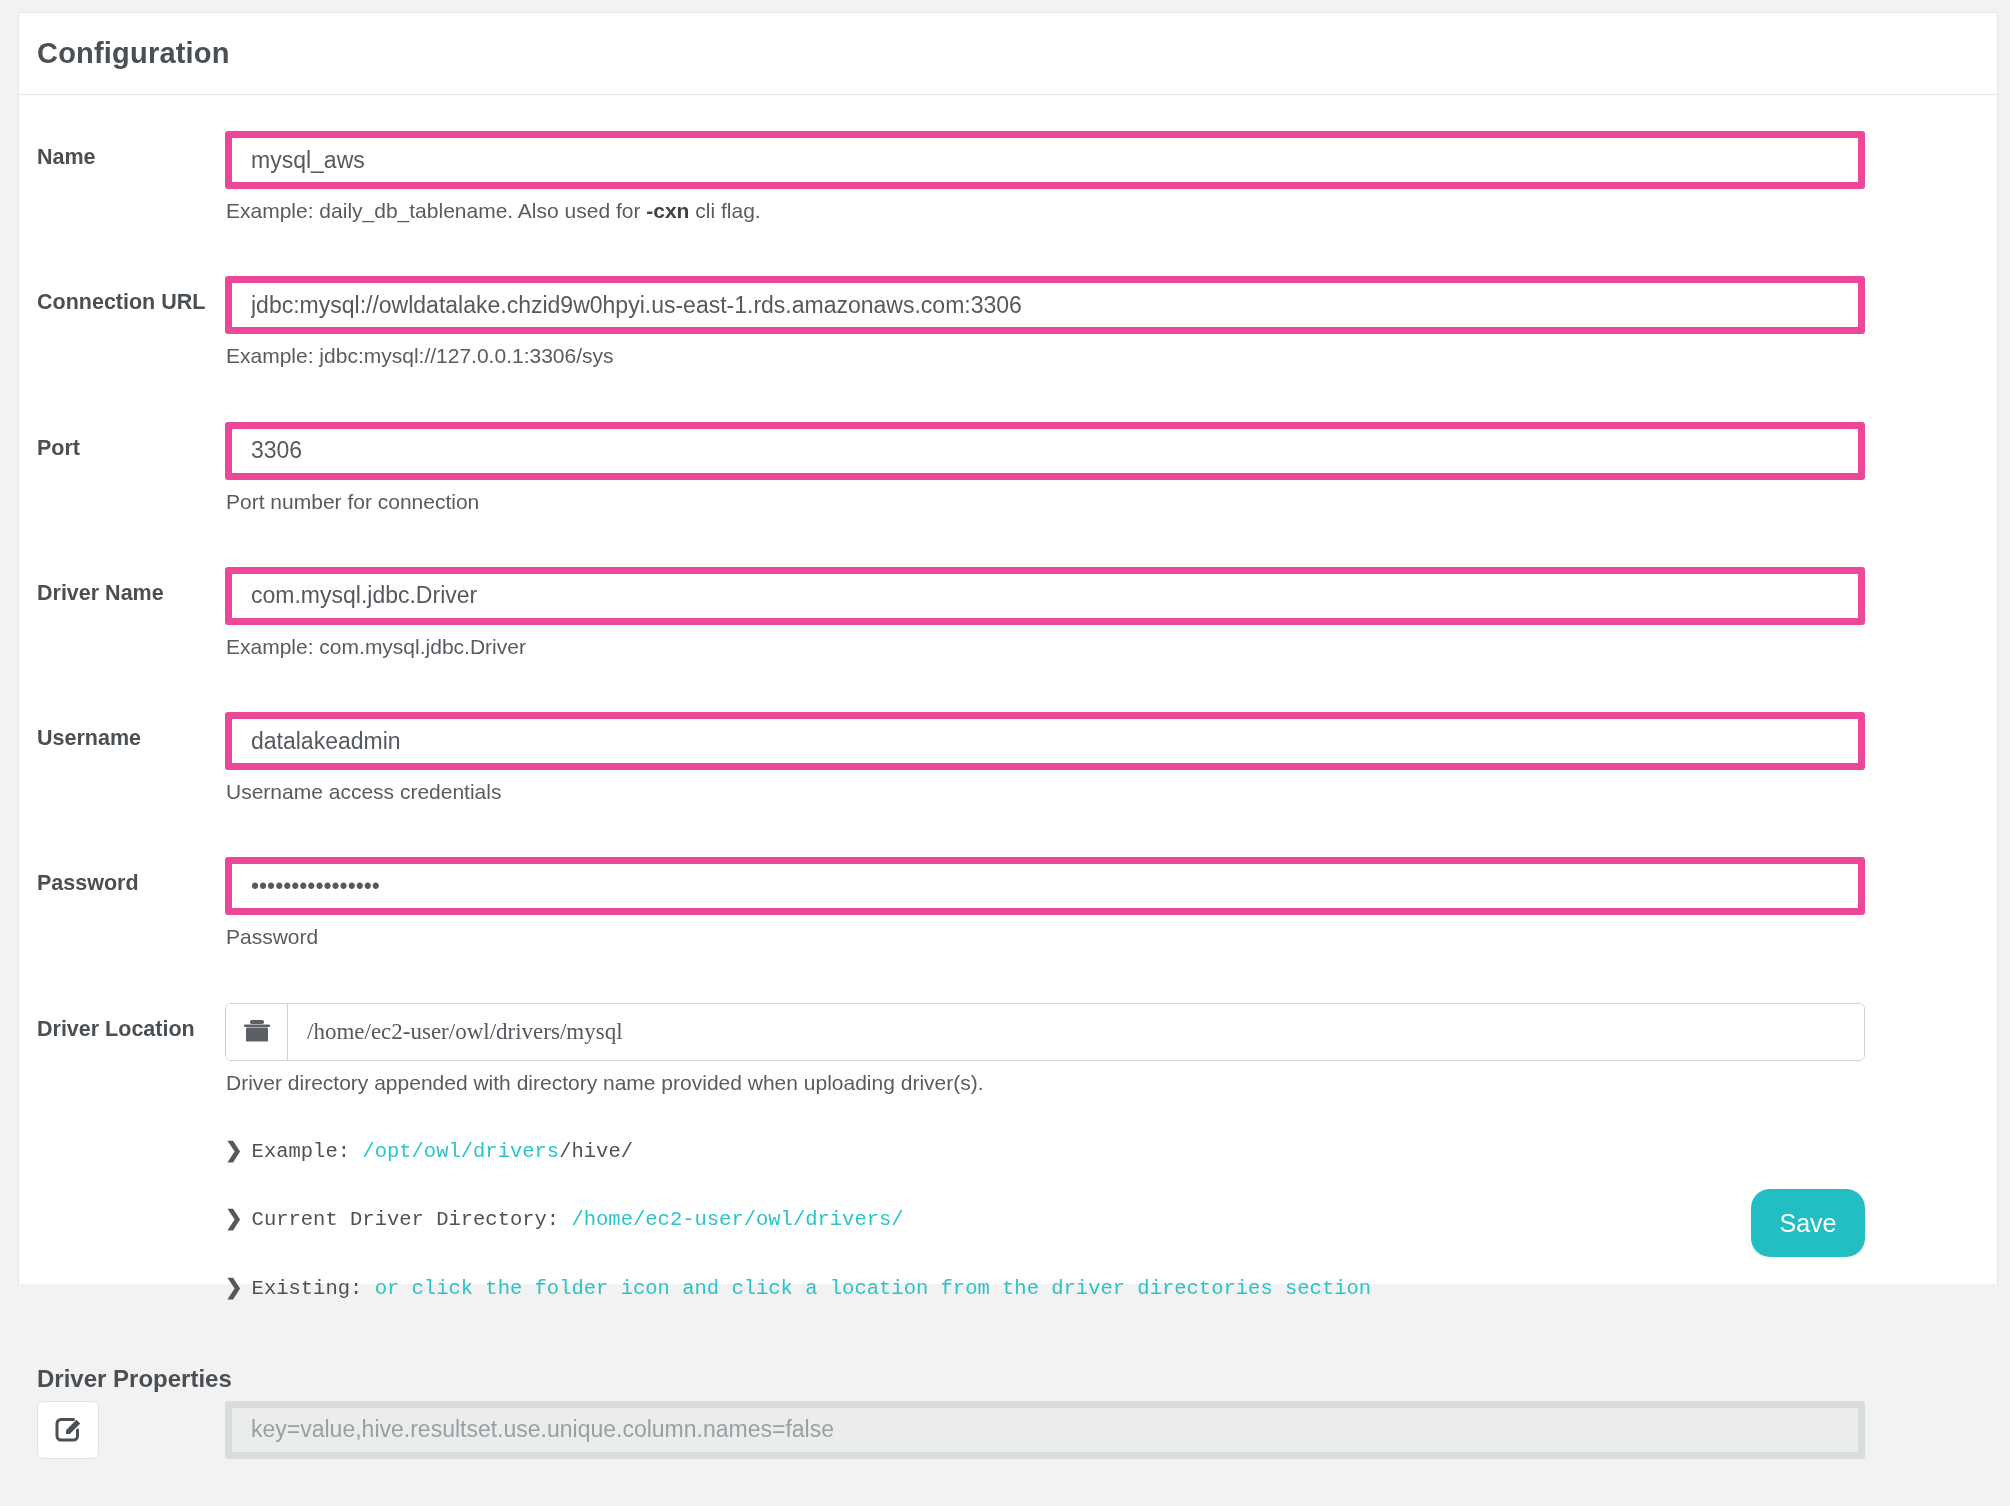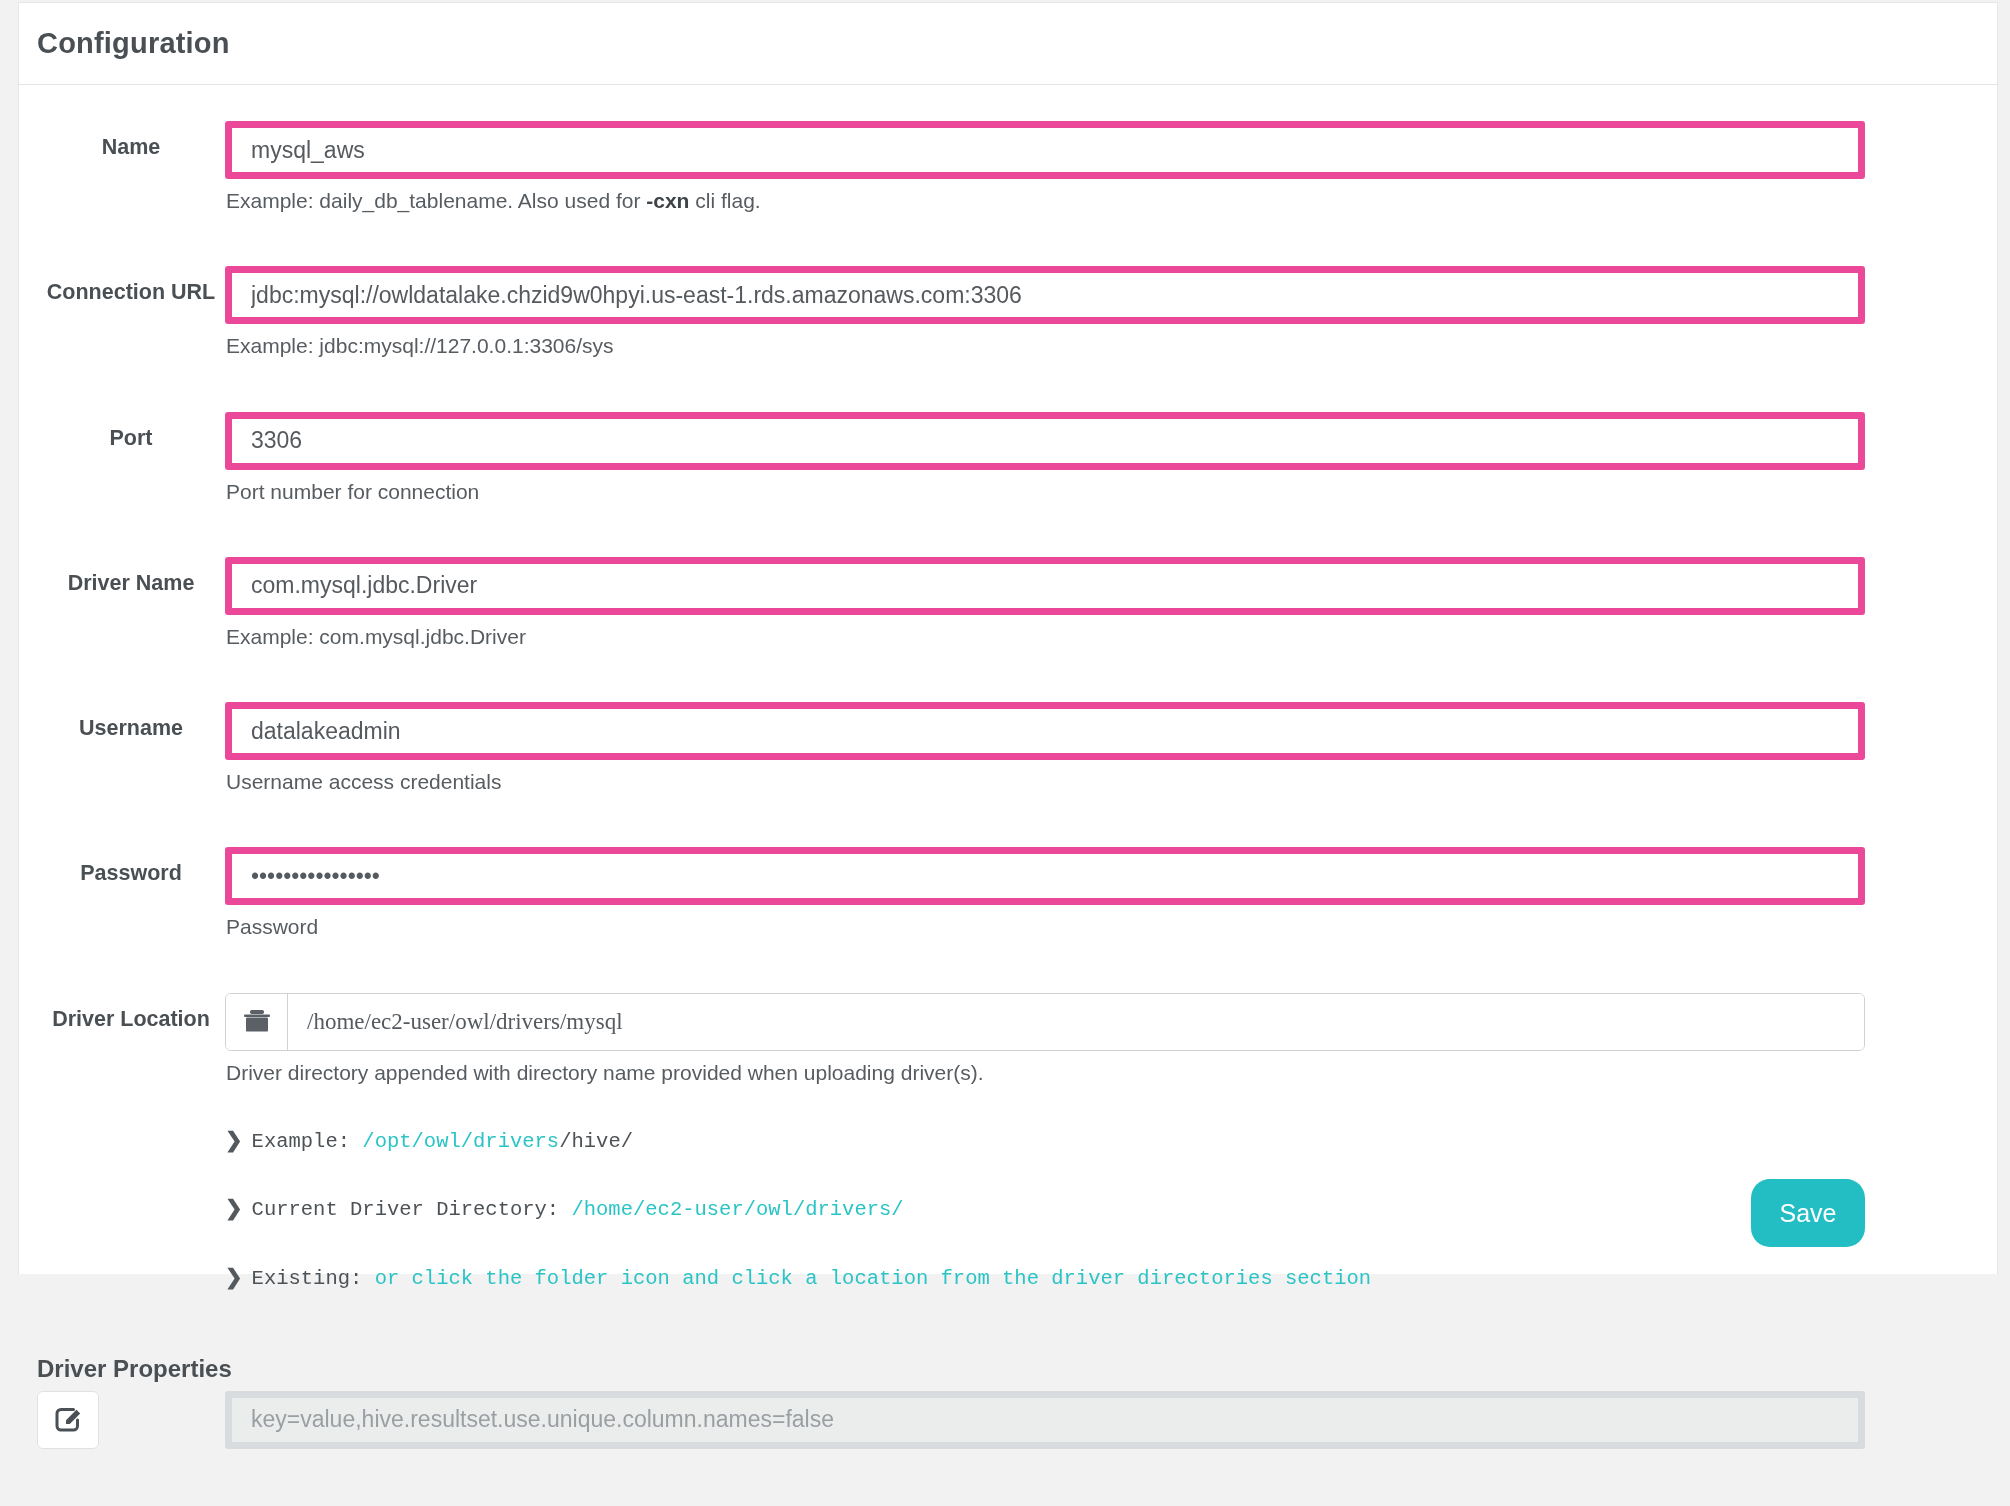--- a/index.html
+++ b/index.html
@@ -12,21 +12,21 @@
     -webkit-font-smoothing: antialiased;
   }
   .page {
     position: relative;
     width: 2010px; height: 1506px;
     background: #f2f2f2;
     overflow: hidden;
   }
   .card {
     position: absolute;
-    left: 18px; top: 2px;
+    left: 18px; top: 12px;
     width: 1980px; height: 1272px;
     background: #ffffff;
     border: 1px solid #e3e6e8;
     border-bottom: none;
   }
   .card-header {
     height: 82px;
     border-bottom: 1px solid #e3e6e8;
     display: flex; align-items: center;
   }
@@ -42,21 +42,21 @@
   }
 
   .row {
     display: flex;
     align-items: flex-start;
     padding-left: 18px;
   }
   .label-col {
     width: 188px;
     flex: 0 0 188px;
-    text-align: center;
+    text-align: left;
     padding-top: 14px;
     font-size: 21.5px;
     font-weight: 700;
     color: #4a4f54;
   }
   .field-col {
     flex: 1 1 auto;
     padding-right: 132px;
   }
 

